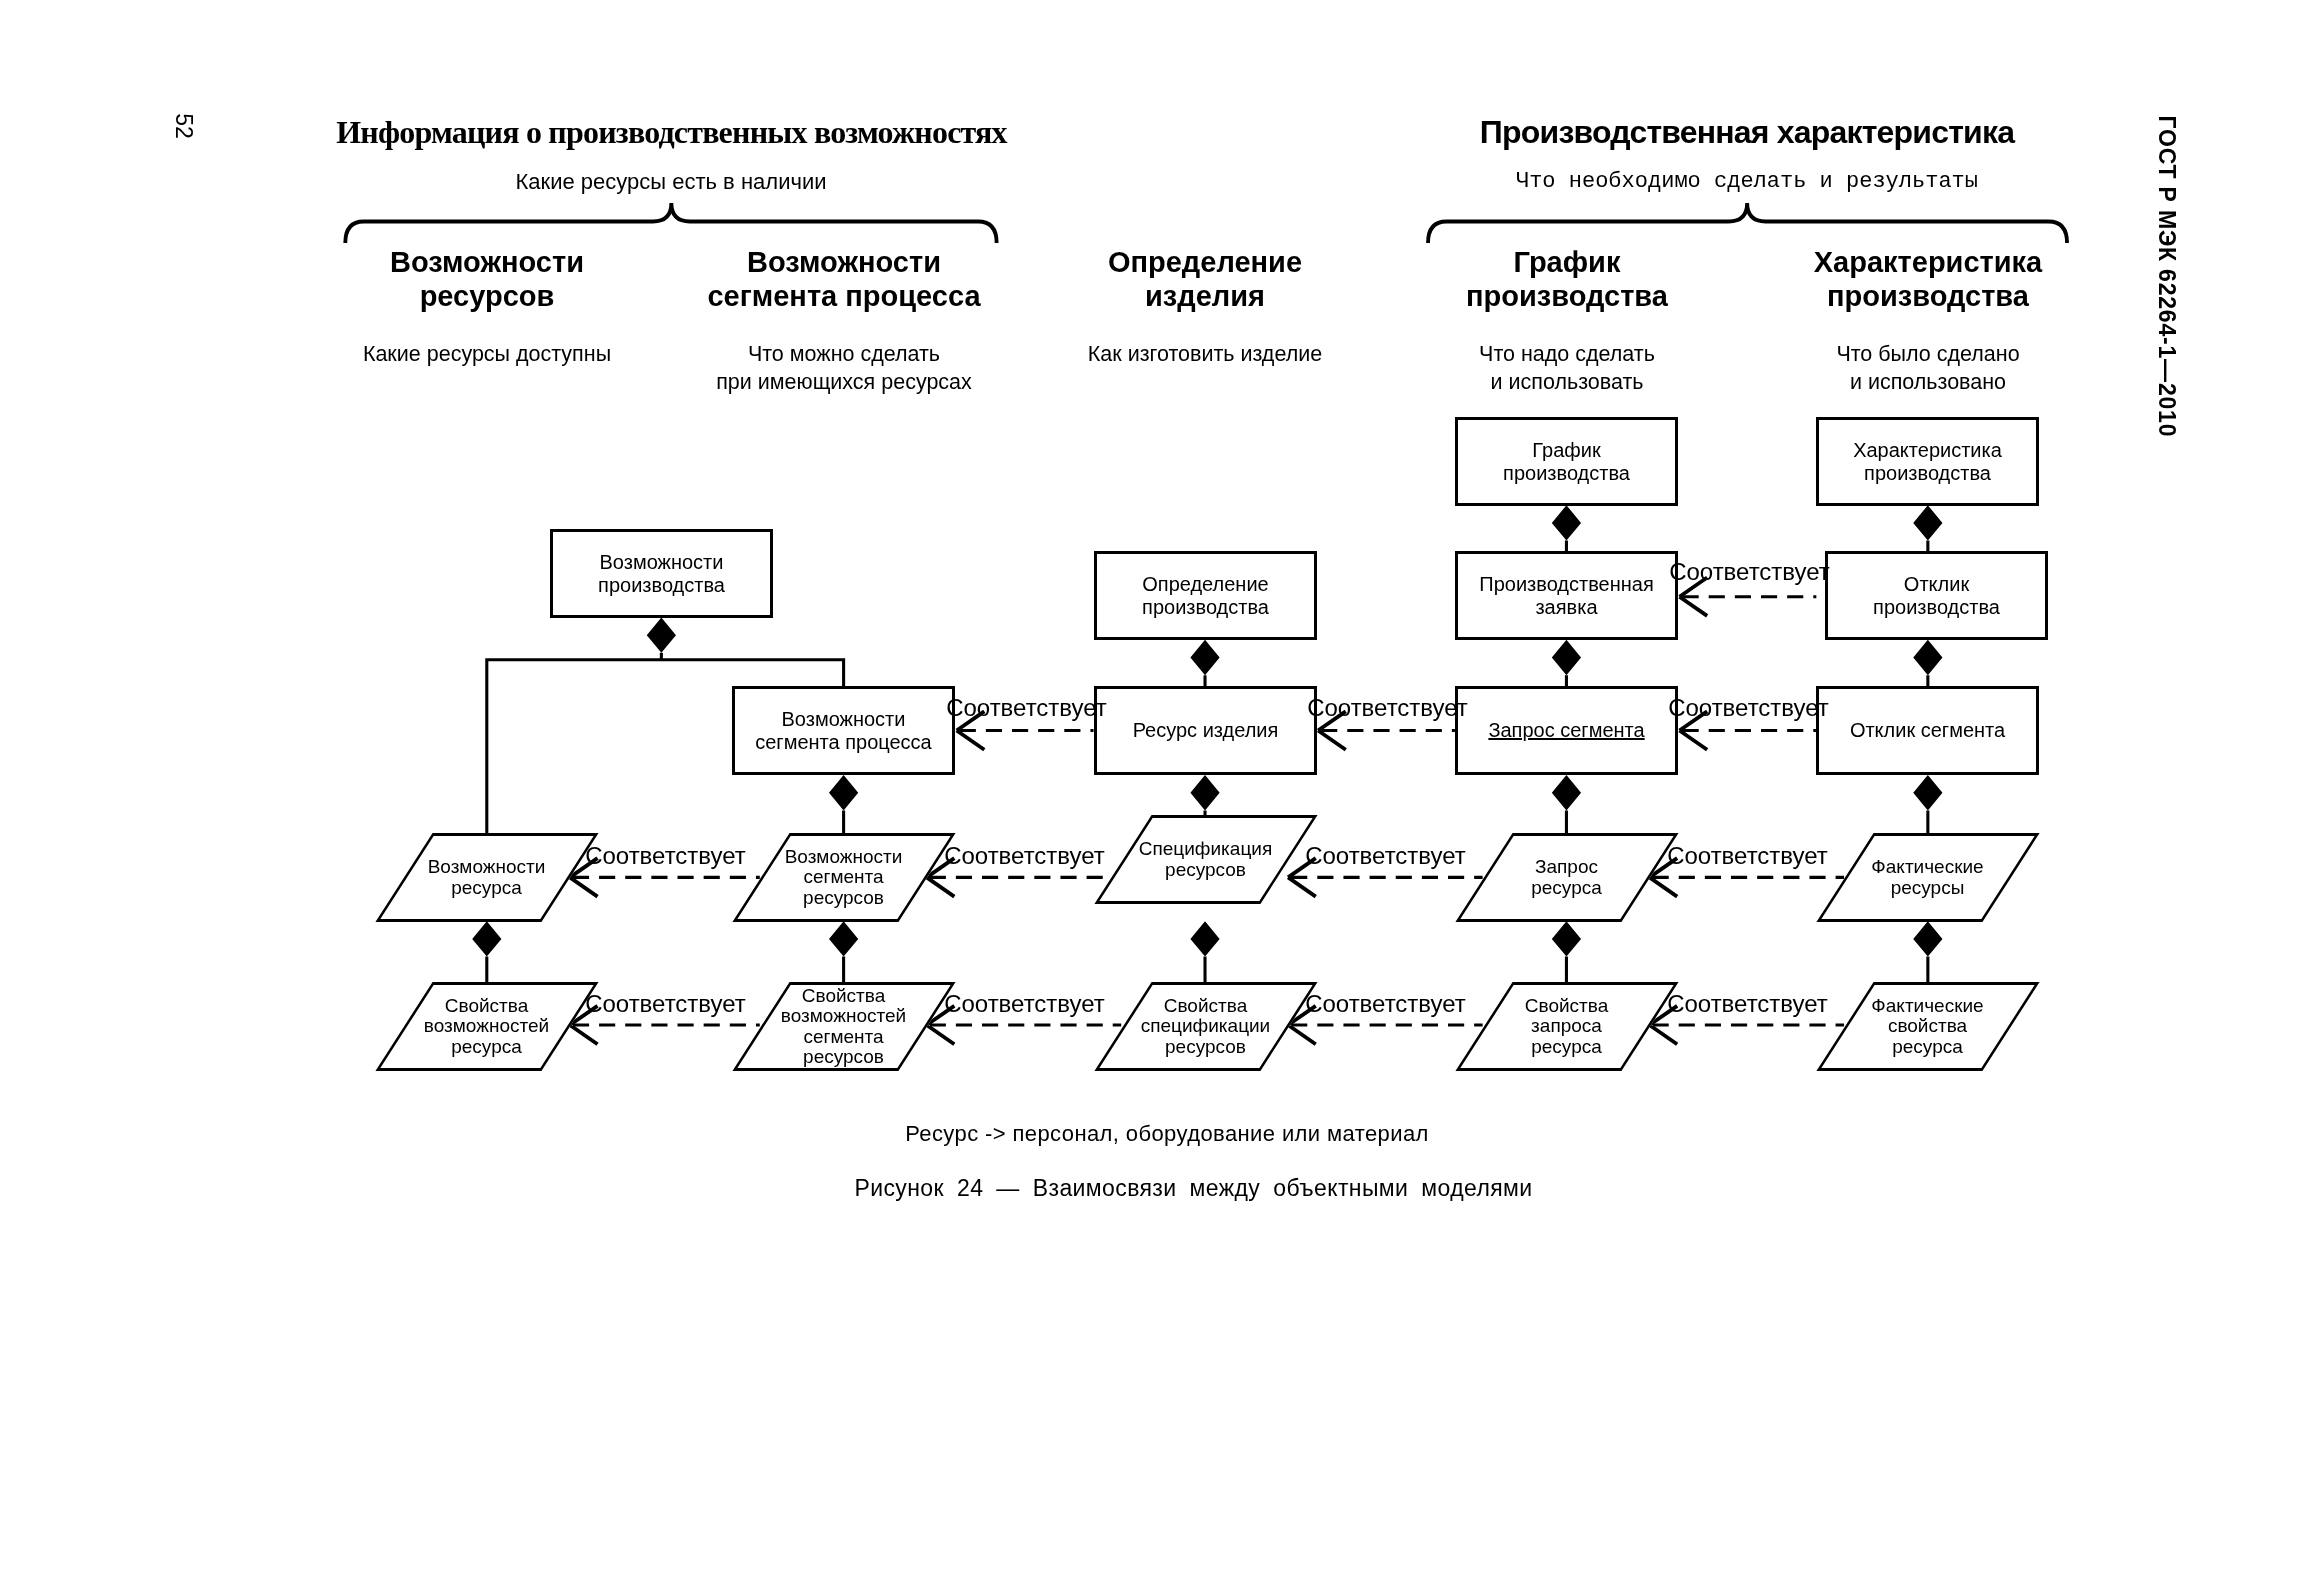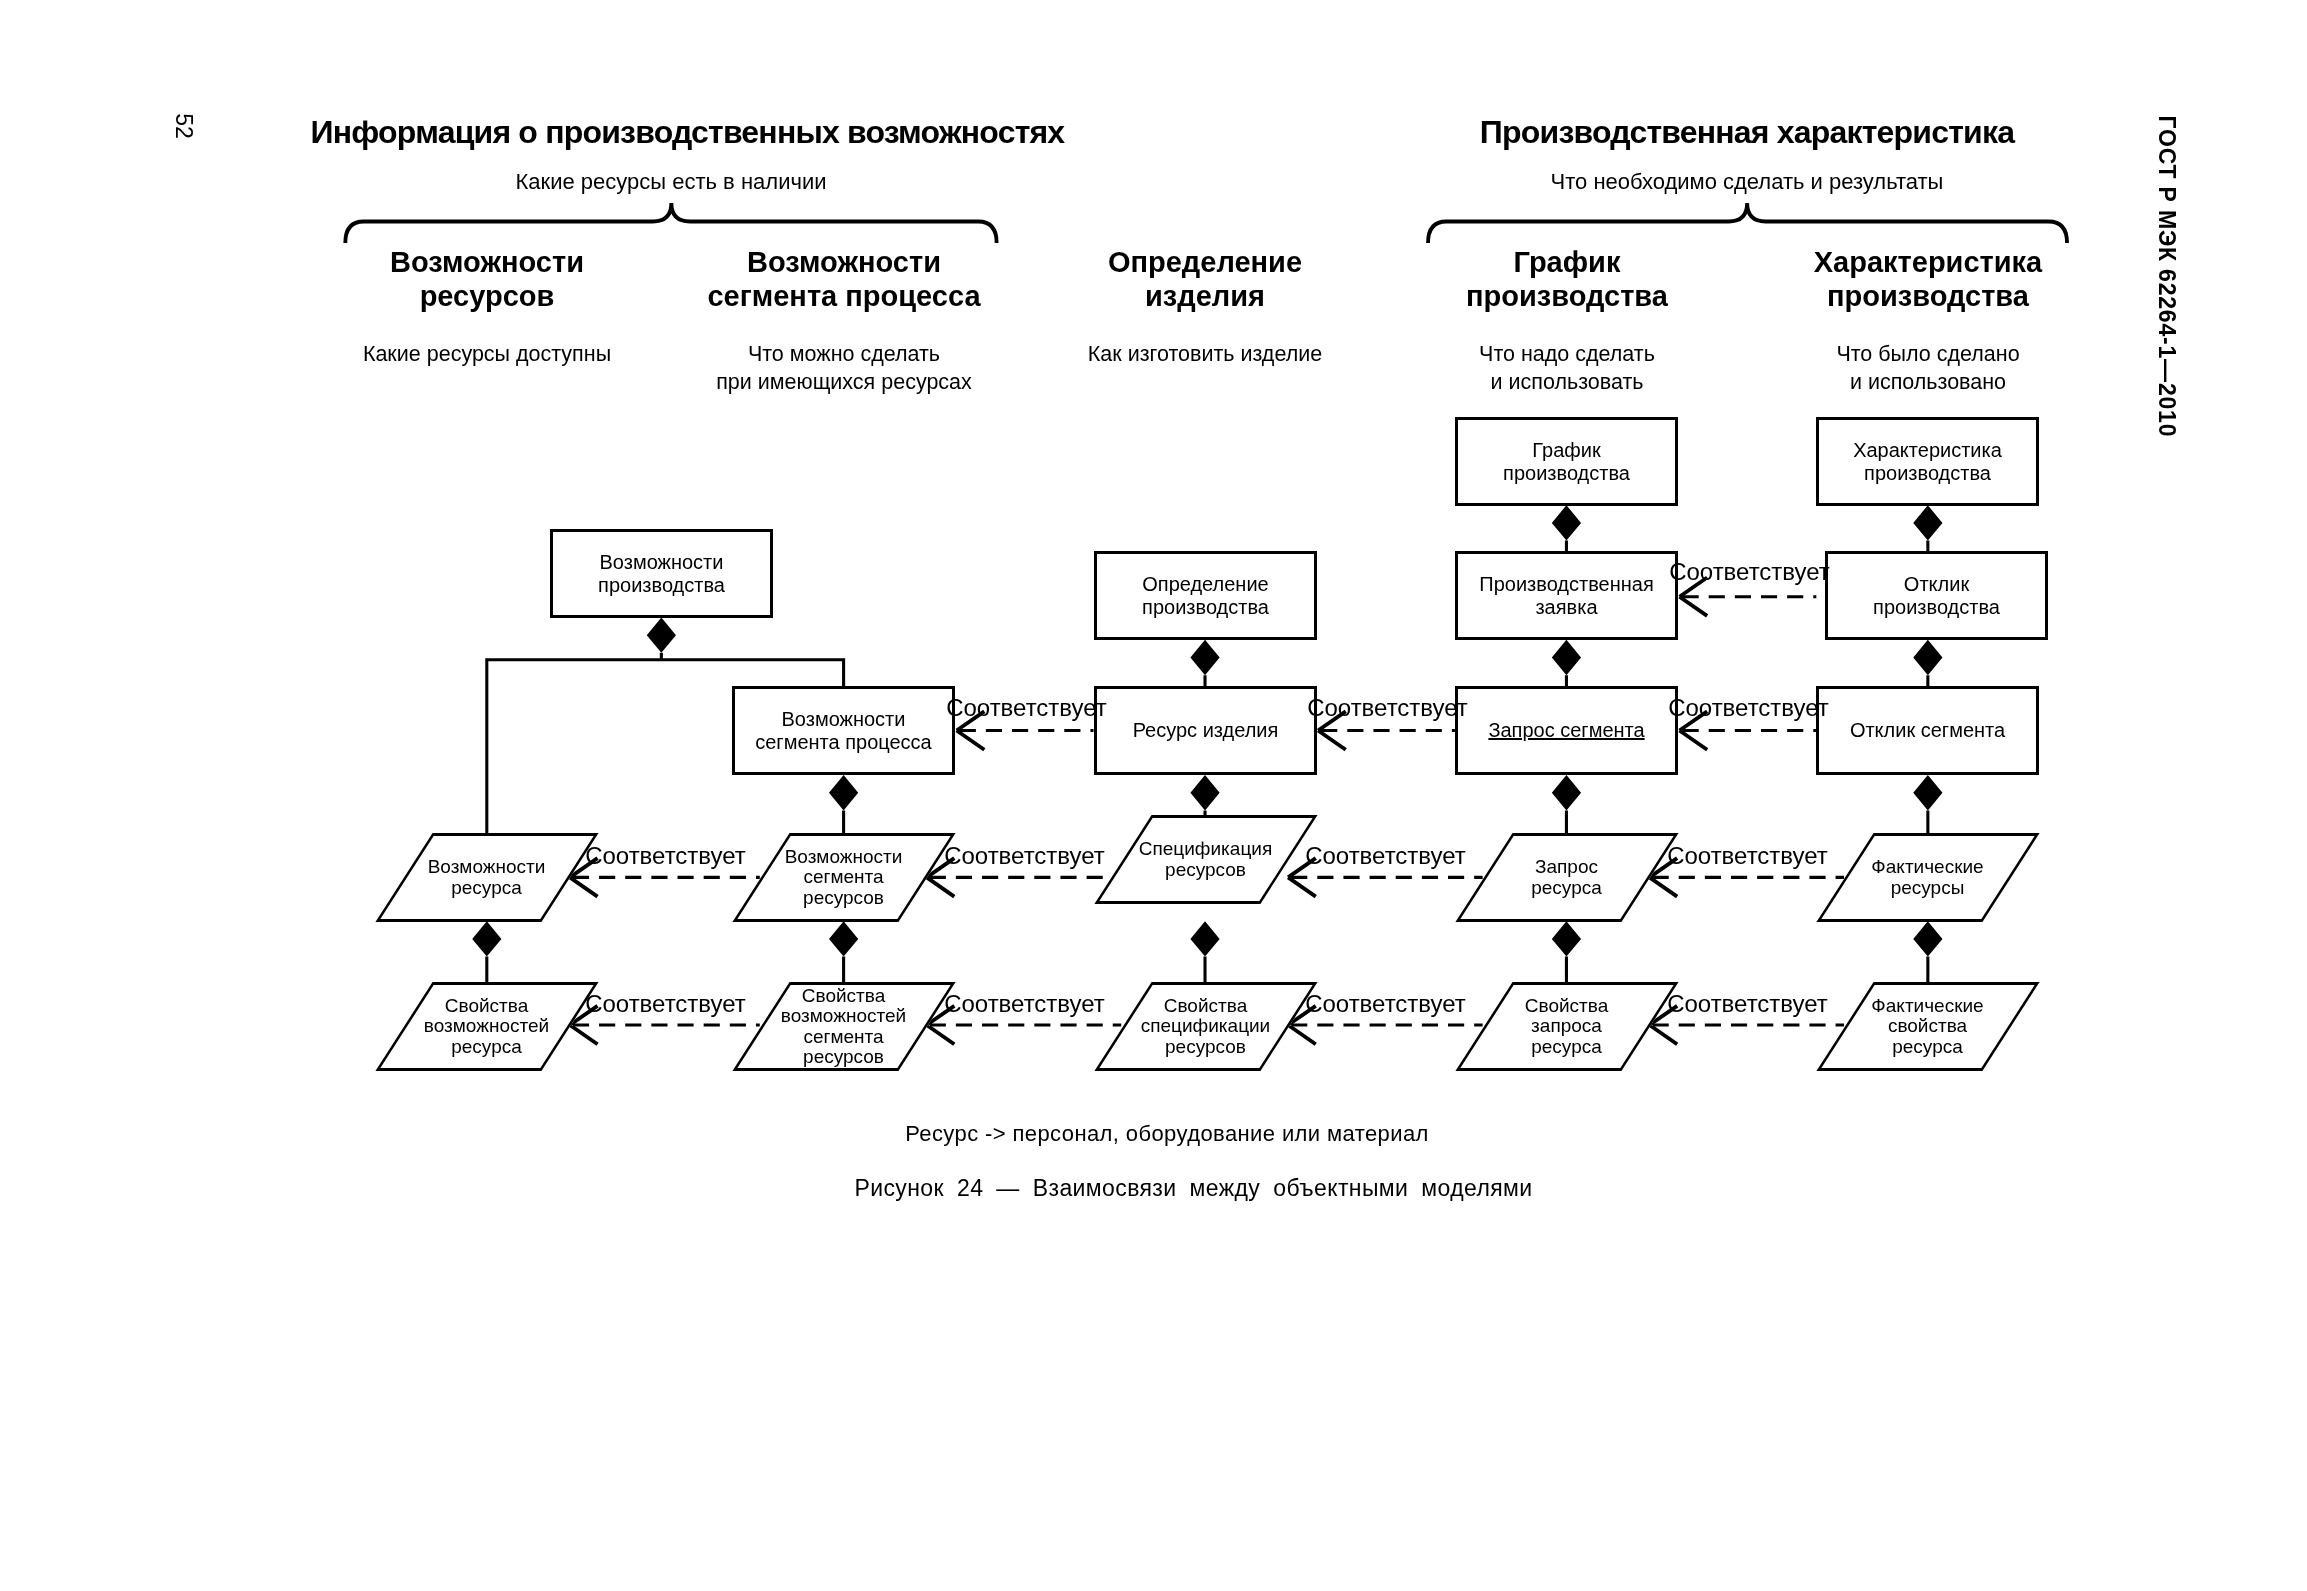--- a/index.html
+++ b/index.html
@@ -89,24 +89,24 @@
                M741,1333 L777,1308 M741,1333 L777,1358
                M1205,1333 L1241,1308 M1205,1333 L1241,1358
                M1675,1333 L1711,1308 M1675,1333 L1711,1358
                M2145,1333 L2181,1308 M2145,1333 L2181,1358" fill="none" stroke="#000" stroke-width="5"></path>
     </g>
   </svg>
 
   <div class="abs pagenum rot90" style="left:158px; top:112px; width:49px; height:28px;">52</div>
   <div class="abs doccode rot90" style="left:2011px; top:255px; width:308px; height:29px;">ГОСТ Р МЭК 62264-1—2010</div>
 
-  <div class="abs title" style="left:226px; top:114px; width:923px;">Информация о производственных возможностях</div>
+  <div class="abs title" style="left:210px; top:114px; width:923px;font-family:Liberation Serif, serif;">Информация о производственных возможностях</div>
   <div class="abs title" style="left:1401px; top:114px; width:692px;">Производственная характеристика</div>
   <div class="abs subtitle" style="left:402px; top:169px; width:538px;">Какие ресурсы есть в наличии</div>
-  <div class="abs subtitle" style="left:1478px; top:169px; width:538px;">Что необходимо сделать и результаты</div>
+  <div class="abs subtitle" style="left:1478px; top:169px; width:538px;font-family:Liberation Mono, monospace;">Что необходимо сделать и результаты</div>
 
   <div class="abs colhead" style="left:310px;  top:245px; width:354px;">Возможности
 ресурсов</div>
   <div class="abs colhead" style="left:667px;  top:245px; width:354px;">Возможности
 сегмента процесса</div>
   <div class="abs colhead" style="left:1028px; top:245px; width:354px;">Определение
 изделия</div>
   <div class="abs colhead" style="left:1390px; top:245px; width:354px;">График
 производства</div>
   <div class="abs colhead" style="left:1751px; top:245px; width:354px;">Характеристика

